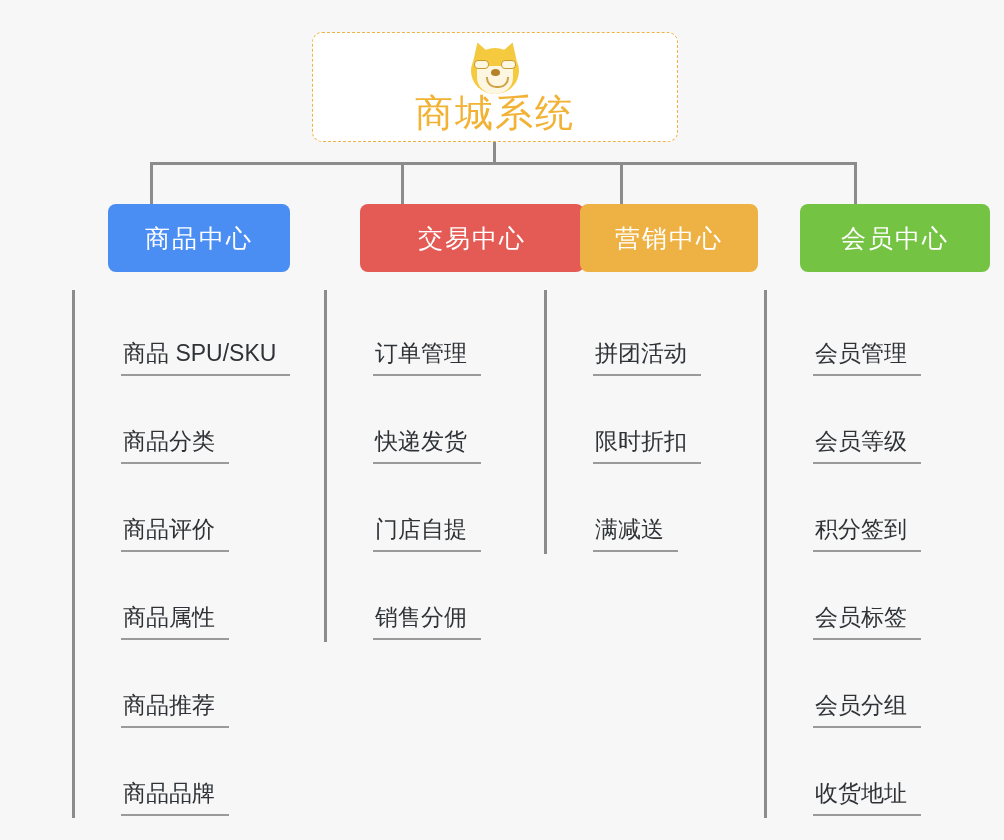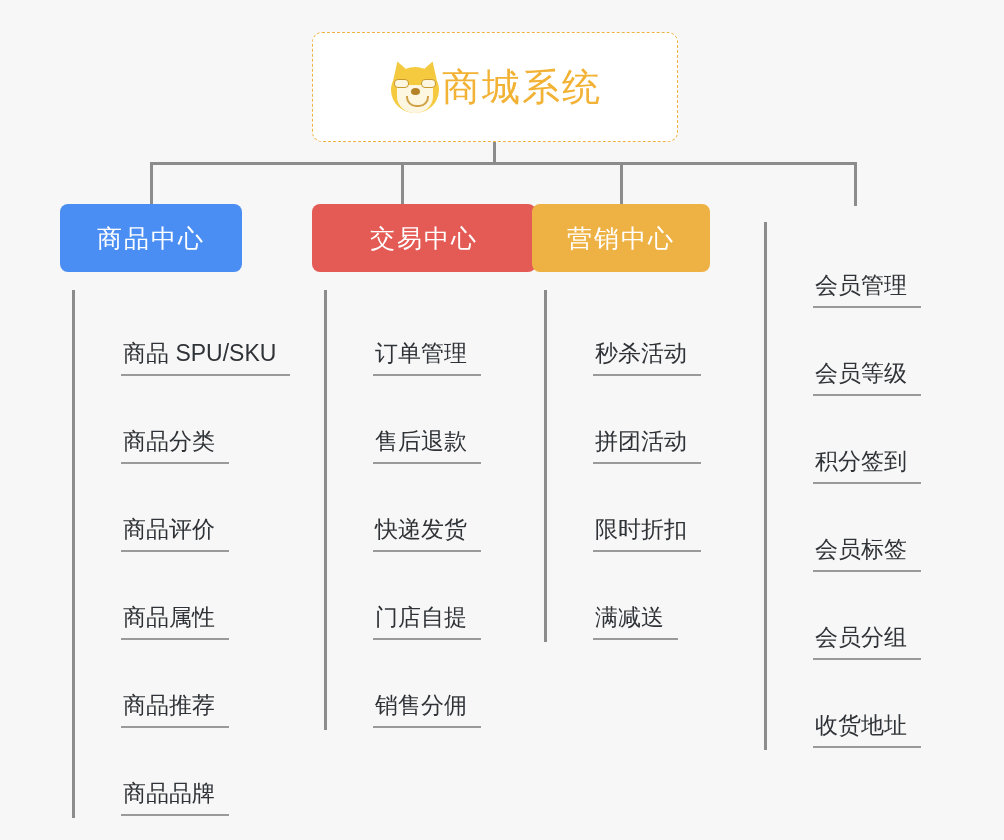--- a/index.html
+++ b/index.html
@@ -27,20 +27,21 @@
     top: 32px;
     width: 366px;
     height: 110px;
     box-sizing: border-box;
     background: #ffffff;
     border: 1px dashed #f0b343;
     border-radius: 10px;
     display: flex;
     align-items: center;
     justify-content: center;
+    flex-direction: column;
   }
   .root-title {
     font-size: 38px;
     color: #f2b235;
     letter-spacing: 2px;
     line-height: 1;
   }
 
   
   .dog-icon {
@@ -137,20 +138,21 @@
 
   .cat-box {
     height: 68px;
     border-radius: 8px;
     display: flex;
     align-items: center;
     justify-content: center;
     color: #ffffff;
     font-size: 25px;
     letter-spacing: 2px;
+    margin-left: 48px;
   }
   .col-0 .cat-box { width: 182px; }
   .col-1 .cat-box { width: 224px; }
   .col-2 .cat-box { width: 178px; }
   .col-3 .cat-box { width: 190px; }
 
   
   .leaf-list {
     margin-top: 18px;
     margin-left: 12px;
@@ -232,55 +234,52 @@
 
     <div class="column col-1">
       <div class="cat-box" style="background:#e45b55;">
         <span>交易中心</span>
       </div>
       <ul class="leaf-list">
         <li class="leaf-item">
             <span class="leaf-label">订单管理</span>
           </li>
         <li class="leaf-item">
-            <span class="leaf-label">售后退款</span>
-          </li>
-        <li class="leaf-item">
             <span class="leaf-label">快递发货</span>
           </li>
         <li class="leaf-item">
             <span class="leaf-label">门店自提</span>
           </li>
         <li class="leaf-item">
             <span class="leaf-label">销售分佣</span>
           </li>
       </ul>
     </div>
 
     <div class="column col-2">
       <div class="cat-box" style="background:#eeb244;">
         <span>营销中心</span>
       </div>
       <ul class="leaf-list">
         <li class="leaf-item">
-            <span class="leaf-label">秒杀活动</span>
-          </li>
-        <li class="leaf-item">
             <span class="leaf-label">拼团活动</span>
           </li>
         <li class="leaf-item">
             <span class="leaf-label">限时折扣</span>
           </li>
         <li class="leaf-item">
             <span class="leaf-label">满减送</span>
           </li>
       </ul>
     </div>
 
     <div class="column col-3">
+      <div class="cat-box" style="background:#74c343;">
+        <span>会员中心</span>
+      </div>
       <ul class="leaf-list">
         <li class="leaf-item">
             <span class="leaf-label">会员管理</span>
           </li>
         <li class="leaf-item">
             <span class="leaf-label">会员等级</span>
           </li>
         <li class="leaf-item">
             <span class="leaf-label">积分签到</span>
           </li>

